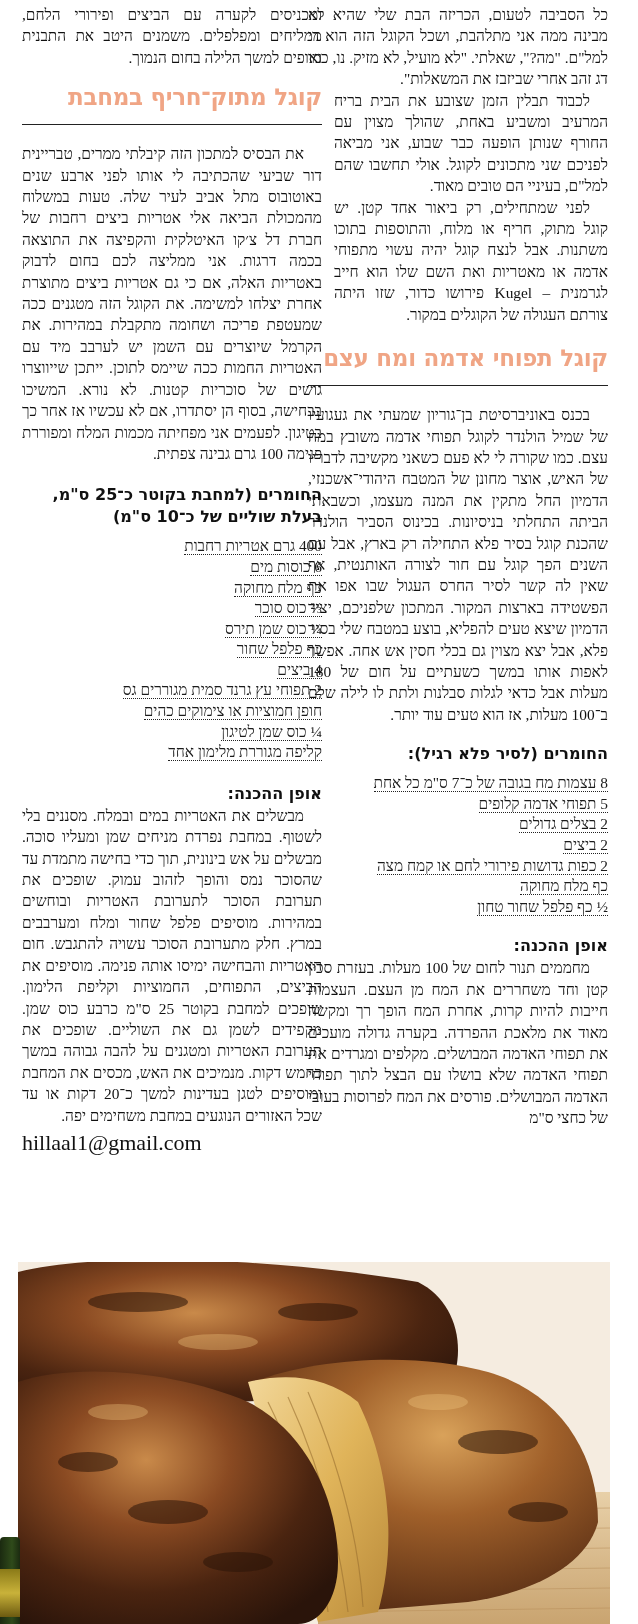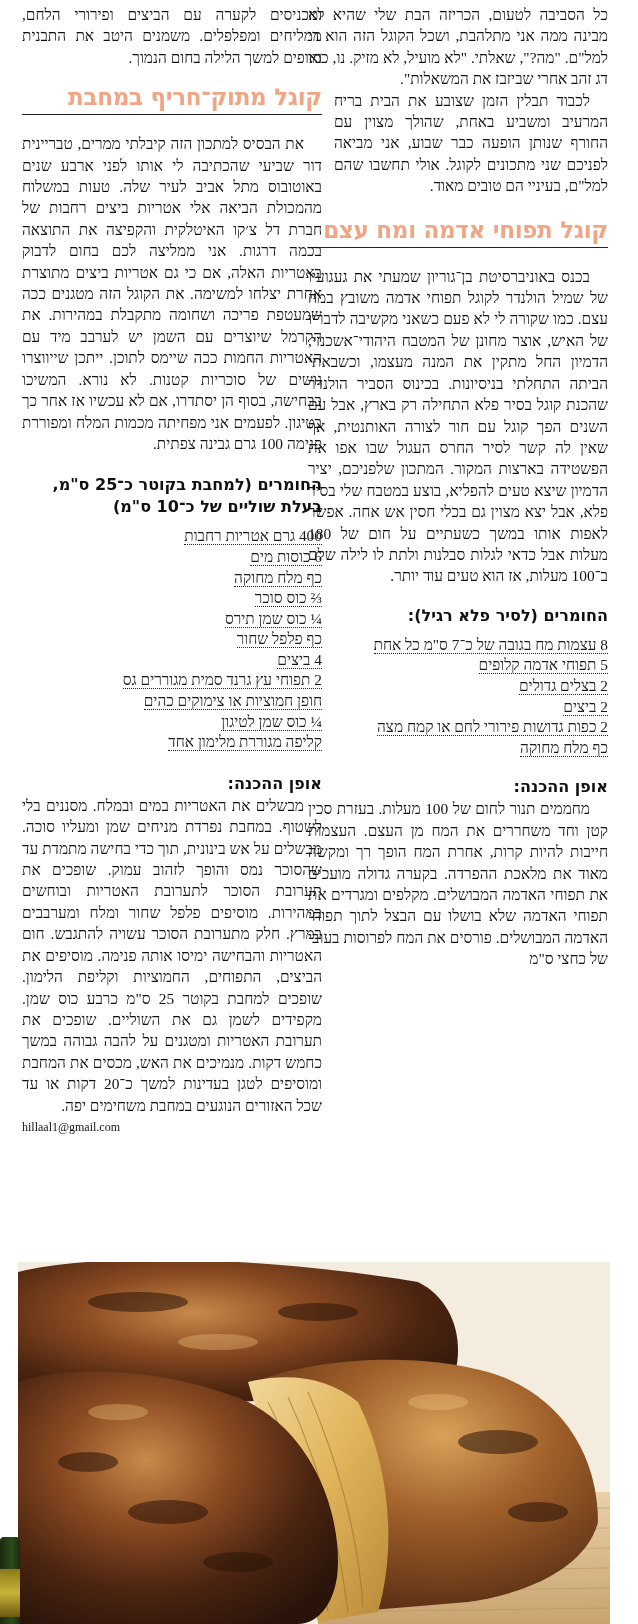--- a/index.html
+++ b/index.html
@@ -23,21 +23,21 @@
     .p.indent { text-indent: 18px; }
     .p + .p { margin-top: 0; margin-left: 26px; }
 
     .section-title {
       font-family: "DejaVu Sans", "Liberation Sans", sans-serif;
       font-weight: bold;
       font-size: 23px;
       line-height: 30px;
       color: #f0a585;
       border-bottom: 1.5px solid #222;
-      padding-bottom: 2px;
+      padding-bottom: 12px;
       margin: 14px 0 18px 0;
       text-align: right;
       letter-spacing: -0.3px;
     }
 
     .sub-title {
       font-family: "DejaVu Sans", "Liberation Sans", sans-serif;
       font-weight: bold;
       font-size: 16px;
       line-height: 22px;
@@ -52,21 +52,21 @@
       line-height: 20.6px;
       text-align: right;
     }
     .ingredients li span {
       border-bottom: 1.5px dotted #222;
       padding-bottom: 0px;
     }
 
     .email {
       font-family: "Liberation Serif", "DejaVu Serif", serif;
-      font-size: 12px;
+      font-size: 22px;
       direction: ltr;
       text-align: left;
       margin-top: 4px;
       color: #111;
     }
 
     .photo {
       position: absolute;
       left: 18px; top: 1262px;
       width: 592px; height: 362px;
@@ -88,32 +88,34 @@
     }
   </style>
 </head>
 <body>
 
 <div class="page">
 
   <div class="col col-right">
     <p class="p">כל הסביבה לטעום, הכריזה הבת שלי שהיא לא מבינה ממה אני מתלהבת, ושכל הקוגל הזה הוא די למל"ם. "מה?", שאלתי. "לא מועיל, לא מזיק. נו, כמו דג זהב אחרי שביזבז את המשאלות".</p>
     <p class="p indent">לכבוד תבלין הזמן שצובע את הבית בריח המרעיב ומשביע באחת, שהולך מצוין עם החורף שנותן הופעה כבר שבוע, אני מביאה לפניכם שני מתכונים לקוגל. אולי תחשבו שהם למל"ם, בעיניי הם טובים מאוד.</p>
+    <p class="p indent">לפני שמתחילים, רק ביאור אחד קטן. יש קוגל מתוק, חריף או מלוח, והתוספות בתוכו משתנות. אבל לנצח קוגל יהיה עשוי מתפוחי אדמה או מאטריות ואת השם שלו הוא חייב לגרמנית – Kugel פירושו כדור, שזו היתה צורתם העגולה של הקוגלים במקור.</p>
 
     <h2 class="section-title" style="margin-top:18px;">קוגל תפוחי אדמה ומח עצם</h2>
     <p class="p indent">בכנס באוניברסיטת בן־גוריון שמעתי את געגועיו של שמיל הולנדר לקוגל תפוחי אדמה משובץ במח עצם. כמו שקורה לי לא פעם כשאני מקשיבה לדבריו של האיש, אוצר מחונן של המטבח היהודי־אשכנזי, הדמיון החל מתקין את המנה מעצמו, וכשבאתי הביתה התחלתי בניסיונות. בכינוס הסביר הולנדר שהכנת קוגל בסיר פלא התחילה רק בארץ, אבל עם השנים הפך קוגל עם חור לצורה האותנטית, אף שאין לה קשר לסיר החרס העגול שבו אפו את הפשטידה בארצות המקור. המתכון שלפניכם, יציר הדמיון שיצא טעים להפליא, בוצע במטבח שלי בסיר פלא, אבל יצא מצוין גם בכלי חסין אש אחה. אפשר לאפות אותו במשך כשעתיים על חום של 180 מעלות אבל כדאי לגלות סבלנות ולתת לו לילה שלם ב־100 מעלות, אז הוא טעים עוד יותר.</p>
 
     <h3 class="sub-title" style="margin-top:18px;">החומרים (לסיר פלא רגיל):</h3>
     <ul class="ingredients">
       <li><span>8 עצמות מח בגובה של כ־7 ס"מ כל אחת</span></li>
       <li><span>5 תפוחי אדמה קלופים</span></li>
       <li><span>2 בצלים גדולים</span></li>
       <li><span>2 ביצים</span></li>
       <li><span>2 כפות גדושות פירורי לחם או קמח מצה</span></li>
       <li><span>כף מלח מחוקה</span></li>
+      <li><span>½ כף פלפל שחור טחון</span></li>
     </ul>
 
     <h3 class="sub-title" style="margin-top:18px;">אופן ההכנה:</h3>
     <p class="p indent">מחממים תנור לחום של 100 מעלות. בעזרת סכין קטן וחד משחררים את המח מן העצם. העצמות חייבות להיות קרות, אחרת המח הופך רך ומקשה מאוד את מלאכת ההפרדה. בקערה גדולה מועכים את תפוחי האדמה המבושלים. מקלפים ומגרדים את תפוחי האדמה שלא בושלו עם הבצל לתוך תפוחי האדמה המבושלים. פורסים את המח לפרוסות בעובי של כחצי ס"מ</p>
   </div>
 
   <div class="col col-left">
     <p class="p">ומכניסים לקערה עם הביצים ופירורי הלחם, ממליחים ומפלפלים. משמנים היטב את התבנית ואופים למשך הלילה בחום הנמוך.</p>
 
     <h2 class="section-title">קוגל מתוק־חריף במחבת</h2>

